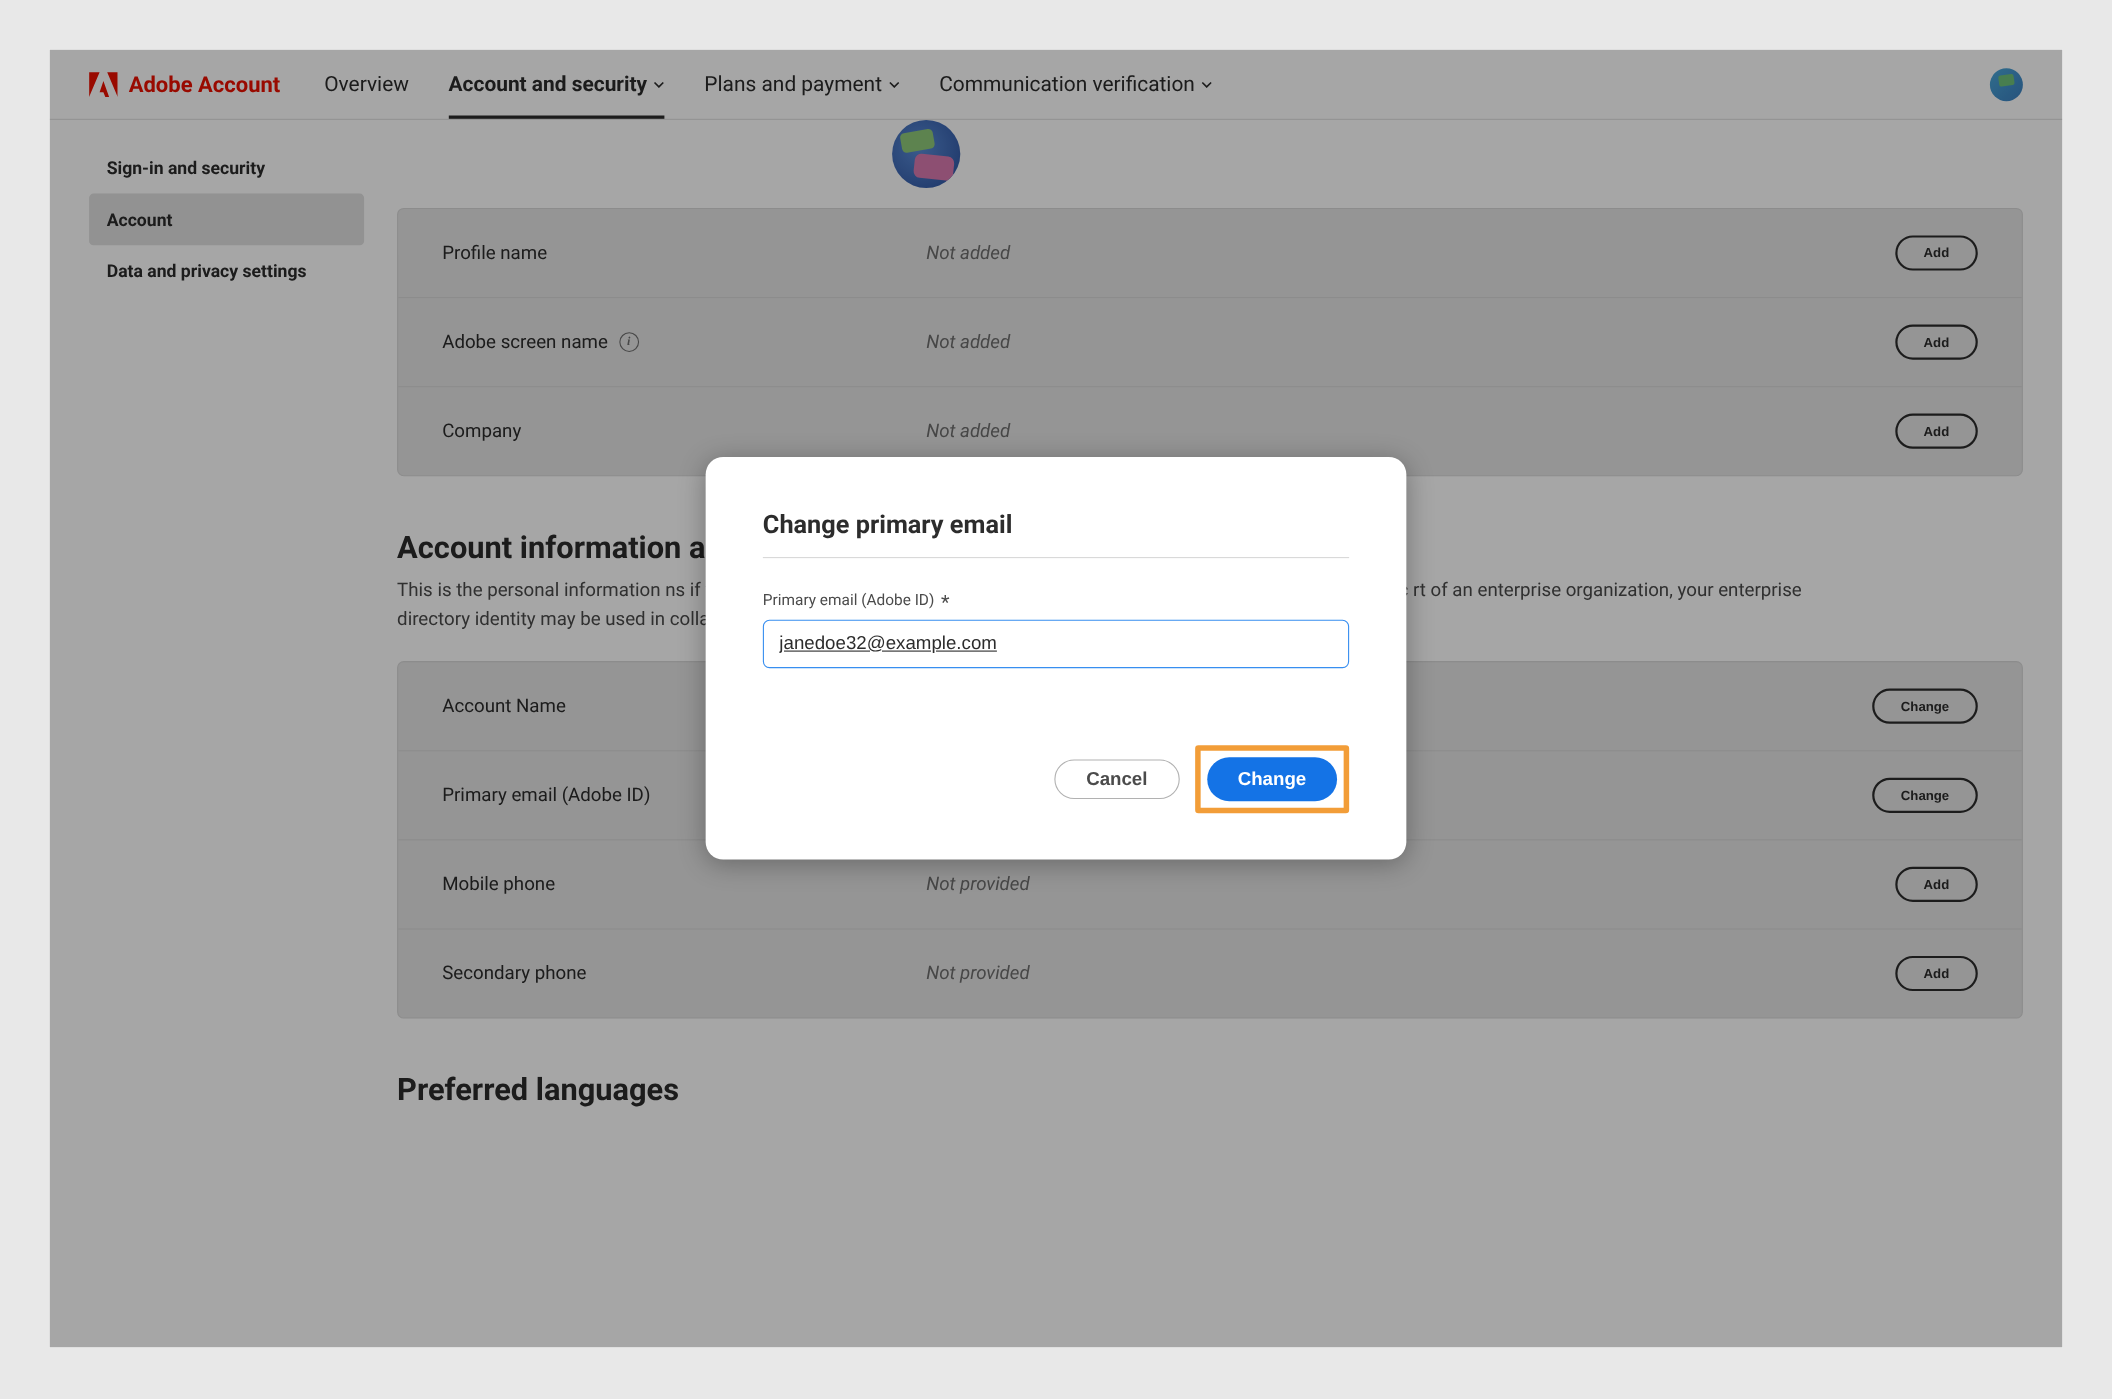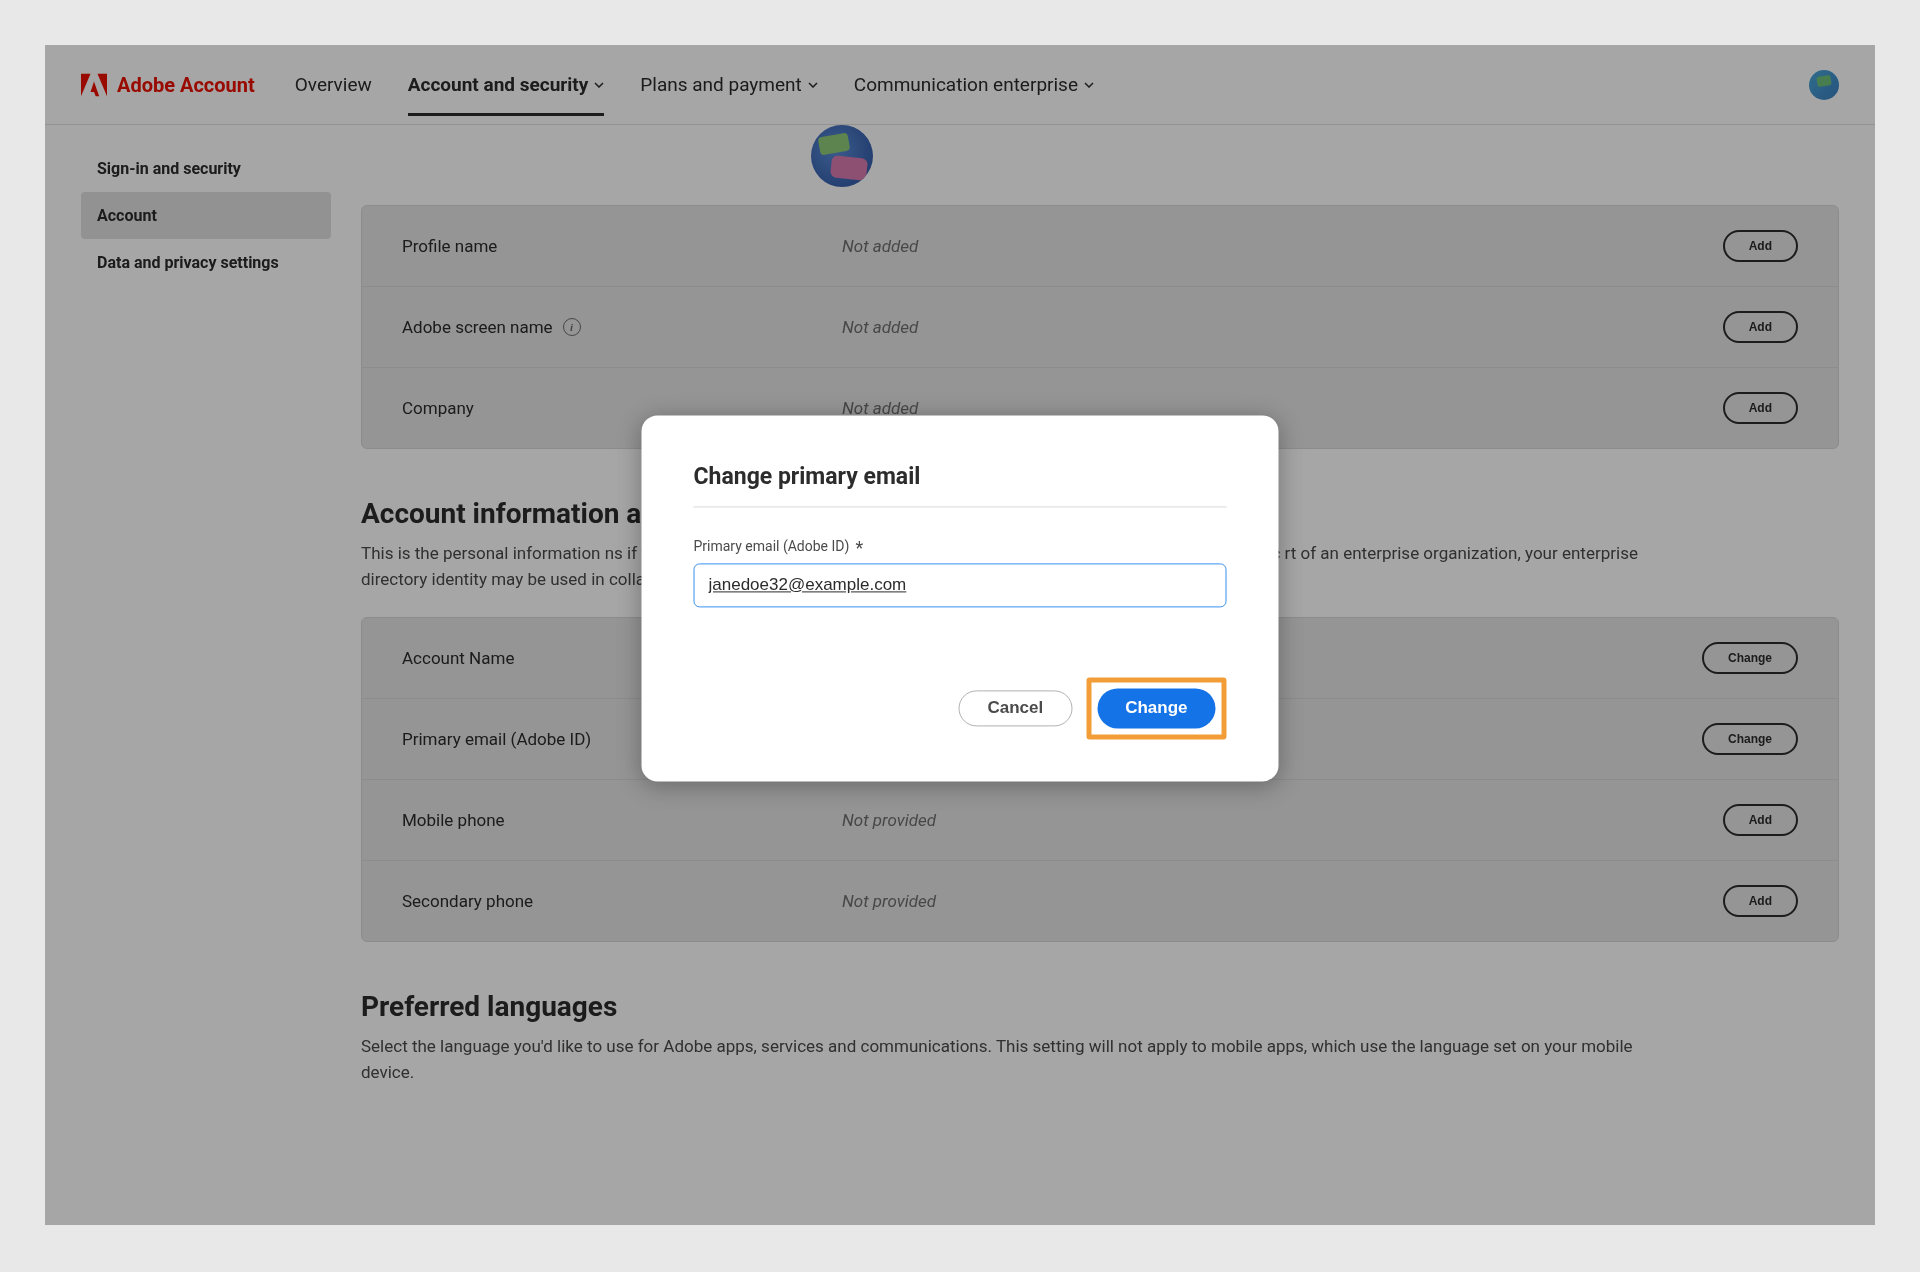--- a/index.html
+++ b/index.html
@@ -20,21 +20,21 @@
     background: #fff;
     overflow: hidden;
   }
   .overlay {
     position: absolute;
     inset: 0;
     background: rgba(0,0,0,0.35);
     z-index: 10;
   }
   .topnav {
-    height: 80px;
+    height: 64px;
     display: flex;
     align-items: center;
     padding: 0 36px;
     border-bottom: 1px solid #e1e1e1;
     position: relative;
     z-index: 1;
   }
   .brand {
     display: flex;
     align-items: center;
@@ -323,21 +323,21 @@
             <path d="M1 1 L5 5 L9 1" stroke="#2c2c2c" stroke-width="1.5" fill="none"></path>
           </svg>
       </div>
       <div class="nav-item">
         <span>Plans and payment</span>
         <svg class="chevron" viewBox="0 0 10 6">
             <path d="M1 1 L5 5 L9 1" stroke="#2c2c2c" stroke-width="1.5" fill="none"></path>
           </svg>
       </div>
       <div class="nav-item">
-        <span>Communication enterprise</span>
+        <span>Communication verification</span>
         <svg class="chevron" viewBox="0 0 10 6">
             <path d="M1 1 L5 5 L9 1" stroke="#2c2c2c" stroke-width="1.5" fill="none"></path>
           </svg>
       </div>
     </div>
     <div class="avatar"></div>
   </div>
 
   <div class="body-wrap">
     <div class="sidebar">
@@ -395,21 +395,20 @@
           <div class="row-action"><button class="pill-btn">Add</button></div>
         </div>
         <div class="card-row">
           <div class="row-label">Secondary phone</div>
           <div class="row-value">Not provided</div>
           <div class="row-action"><button class="pill-btn">Add</button></div>
         </div>
       </div>
 
       <div class="section-heading">Preferred languages</div>
-      <div class="section-desc">Select the language you'd like to use for Adobe apps, services and communications. This setting will not apply to mobile apps, which use the language set on your mobile device.</div>
 
     </div>
   </div>
 
   <div class="overlay"></div>
 
   <div class="modal">
     <div class="modal-title">Change primary email</div>
     <div class="field-label">
       <span>Primary email (Adobe ID)</span>

